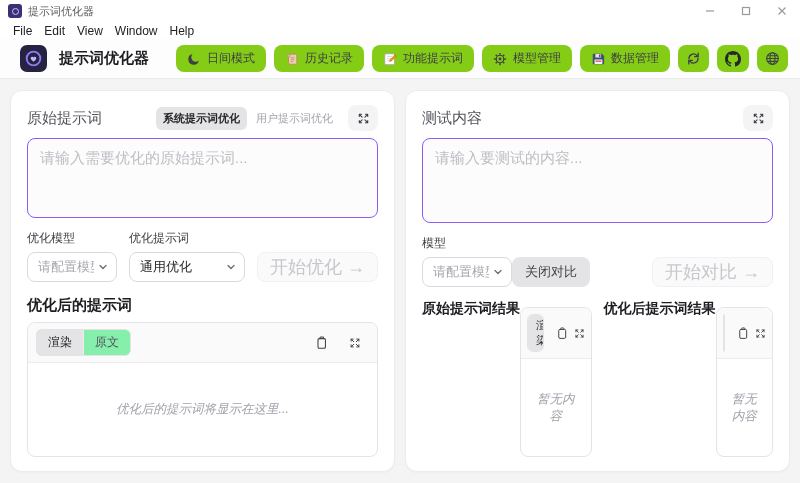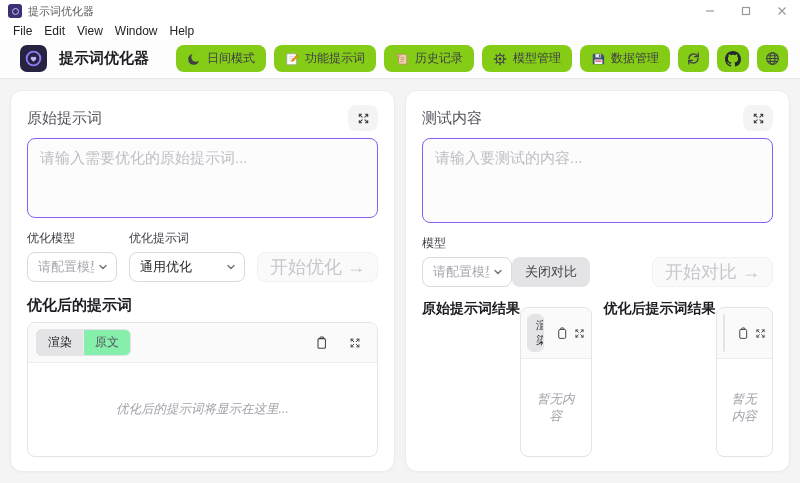--- a/index.html
+++ b/index.html
@@ -121,37 +121,37 @@
         <svg width="14" height="14" viewBox="0 0 16 16">
           <path d="M13.6 9.6A6.1 6.1 0 1 1 6.4 2.4a5 5 0 0 0 7.2 7.2z" fill="#3f3f46"></path>
         </svg>
       </span>
     <span>日间模式</span>
   </button>
 
   <button class="hbtn">
     <span>
         <svg width="14" height="14" viewBox="0 0 16 16">
+          <path d="M5 2.5h7.2c.9 0 1.3.9 1.3 1.8v8c0 .9-.6 1.7-1.5 1.7H5.5c-.9 0-1.5-.8-1.5-1.7V4.3" fill="#ecd0ae" stroke="#b98a5e" stroke-width="1"></path>
+          <circle cx="4" cy="4.2" r="1.7" fill="#e3bd92" stroke="#b98a5e" stroke-width="1"></circle>
+          <path d="M6.5 6.5h4M6.5 8.8h4M6.5 11h2.6" stroke="#b98a5e" stroke-width=".9"></path>
+        </svg>
+      </span>
+    <span>历史记录</span>
+  </button>
+
+  <button class="hbtn">
+    <span>
+        <svg width="14" height="14" viewBox="0 0 16 16">
           <rect x="2" y="2" width="11" height="12.5" rx="1.2" fill="#fff" stroke="#a8a29e" stroke-width="1"></rect>
           <path d="M4.5 5h6M4.5 7.5h6M4.5 10h3.5" stroke="#d6d3d1" stroke-width="1"></path>
           <path d="M13.8 3.2L8.2 8.8l-.6 2 2-.6 5.6-5.6z" fill="#f59e0b" stroke="#b45309" stroke-width=".6"></path>
         </svg>
       </span>
     <span>功能提示词</span>
-  </button>
-
-  <button class="hbtn">
-    <span>
-        <svg width="14" height="14" viewBox="0 0 16 16">
-          <path d="M5 2.5h7.2c.9 0 1.3.9 1.3 1.8v8c0 .9-.6 1.7-1.5 1.7H5.5c-.9 0-1.5-.8-1.5-1.7V4.3" fill="#ecd0ae" stroke="#b98a5e" stroke-width="1"></path>
-          <circle cx="4" cy="4.2" r="1.7" fill="#e3bd92" stroke="#b98a5e" stroke-width="1"></circle>
-          <path d="M6.5 6.5h4M6.5 8.8h4M6.5 11h2.6" stroke="#b98a5e" stroke-width=".9"></path>
-        </svg>
-      </span>
-    <span>历史记录</span>
   </button>
 
   <button class="hbtn">
     <span>
         <svg width="14" height="14" viewBox="0 0 16 16">
           <circle cx="8" cy="8" r="4.3" fill="none" stroke="#3f3f46" stroke-width="1.4"></circle>
           <circle cx="8" cy="8" r="1.6" fill="#3f3f46"></circle>
           <g stroke="#3f3f46" stroke-width="1.6">
             <path d="M8 1v2.2M8 12.8V15M1 8h2.2M12.8 8H15M3.05 3.05l1.56 1.56M11.39 11.39l1.56 1.56M12.95 3.05l-1.56 1.56M4.61 11.39l-1.56 1.56"></path>
           </g>
@@ -201,20 +201,24 @@
         </svg>
       </span>
   </button>
 </div>
 
 <div class="main">
 
   <div class="panel">
     <div class="panel-head">
       <span class="panel-title">原始提示词</span>
+      <div class="mode-tabs">
+        <span class="mode-tab active">系统提示词优化</span>
+        <span class="mode-tab">用户提示词优化</span>
+      </div>
       <button class="sq-btn">
         <span>
             <svg width="13" height="13" viewBox="0 0 16 16" fill="none" stroke="#3f3f46" stroke-width="1.3" stroke-linecap="round" stroke-linejoin="round">
               <path d="M6.3 6.3L2.8 2.8M2.8 5.6V2.8h2.8M9.7 6.3l3.5-3.5M10.4 2.8h2.8v2.8M6.3 9.7l-3.5 3.5M2.8 10.4v2.8h2.8M9.7 9.7l3.5 3.5M13.2 10.4v2.8h-2.8"></path>
             </svg>
           </span>
       </button>
     </div>
 
     <textarea class="ta ta-left" placeholder="请输入需要优化的原始提示词..." style=""></textarea>

